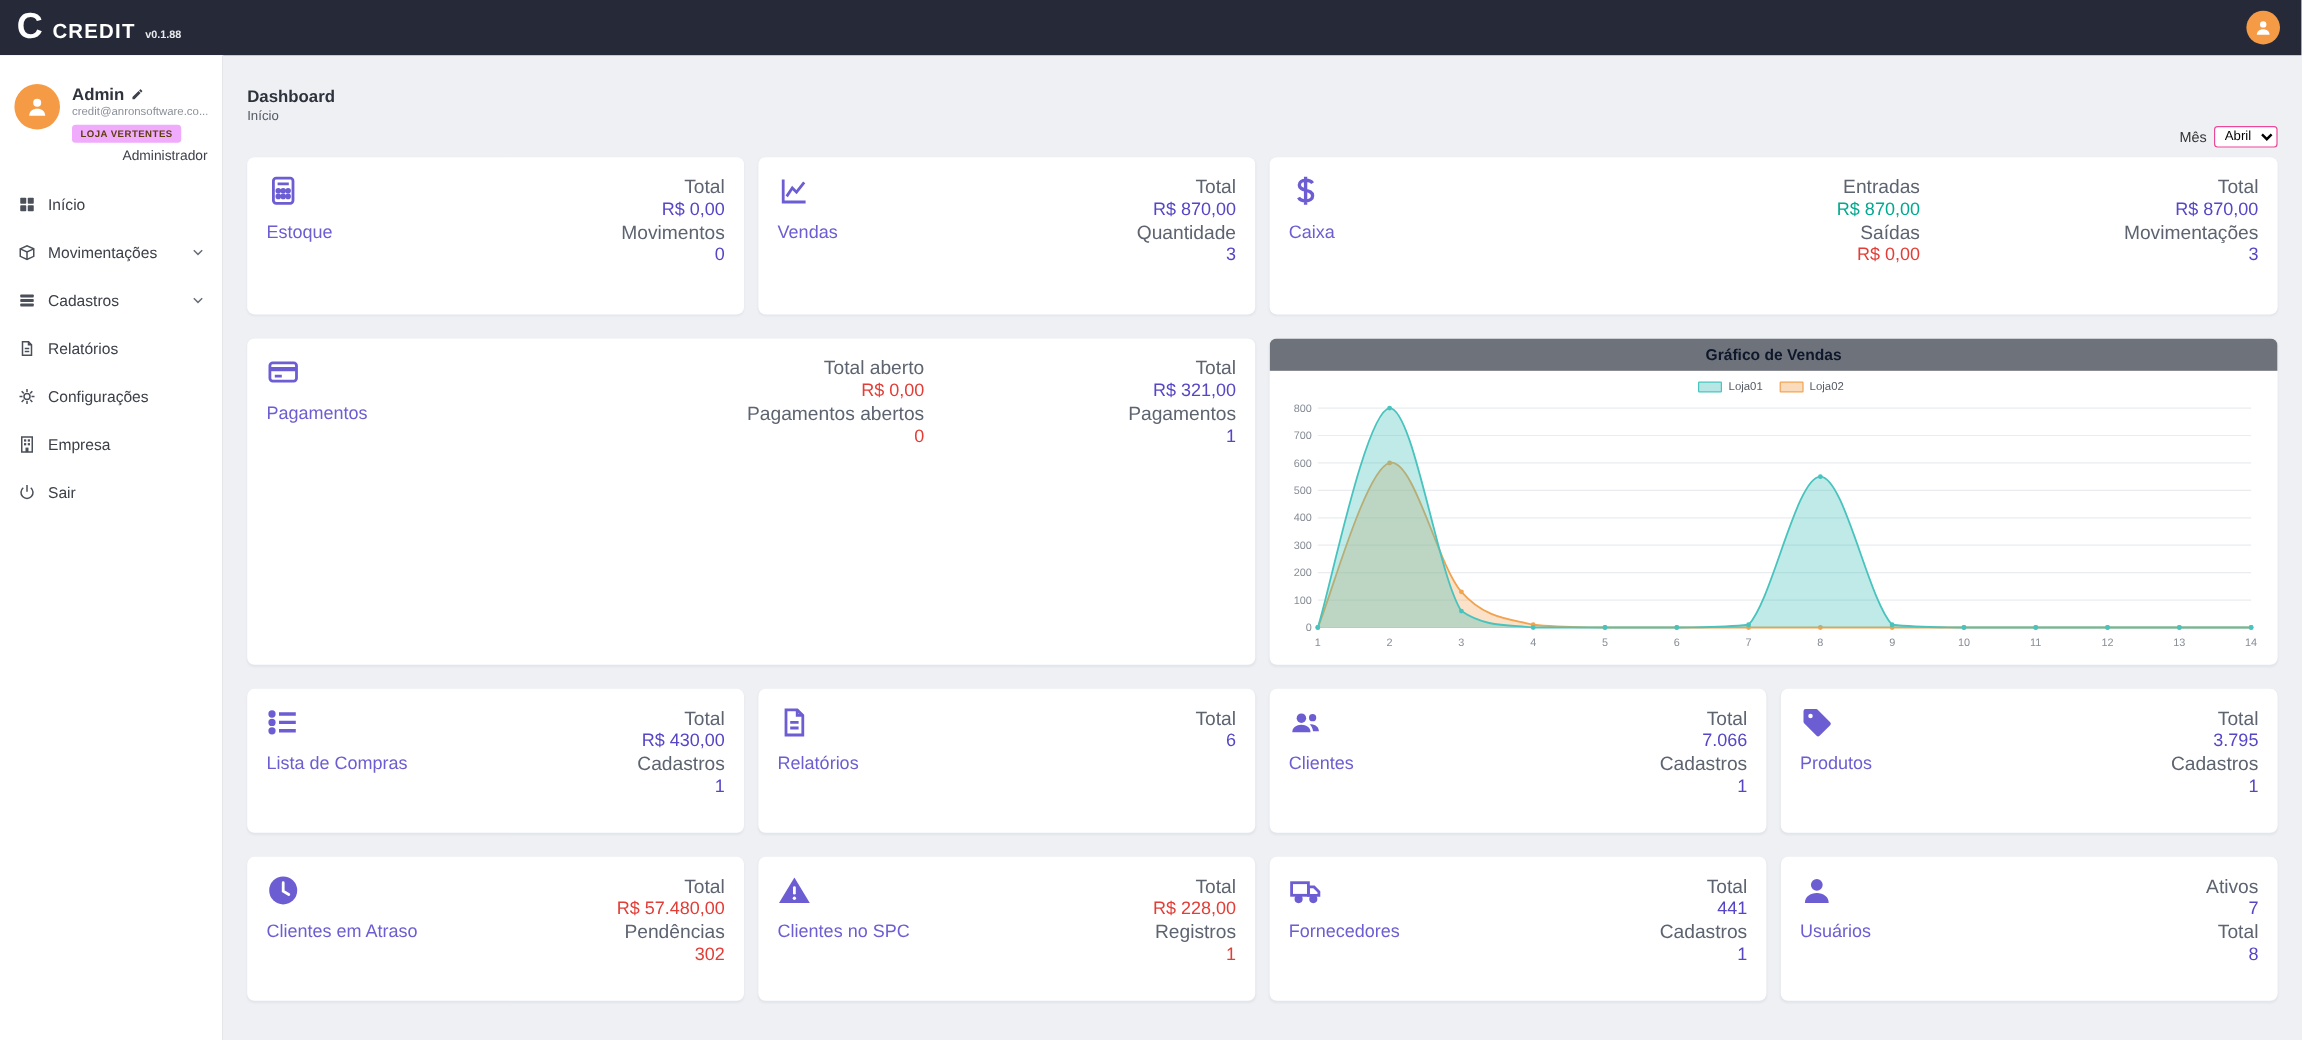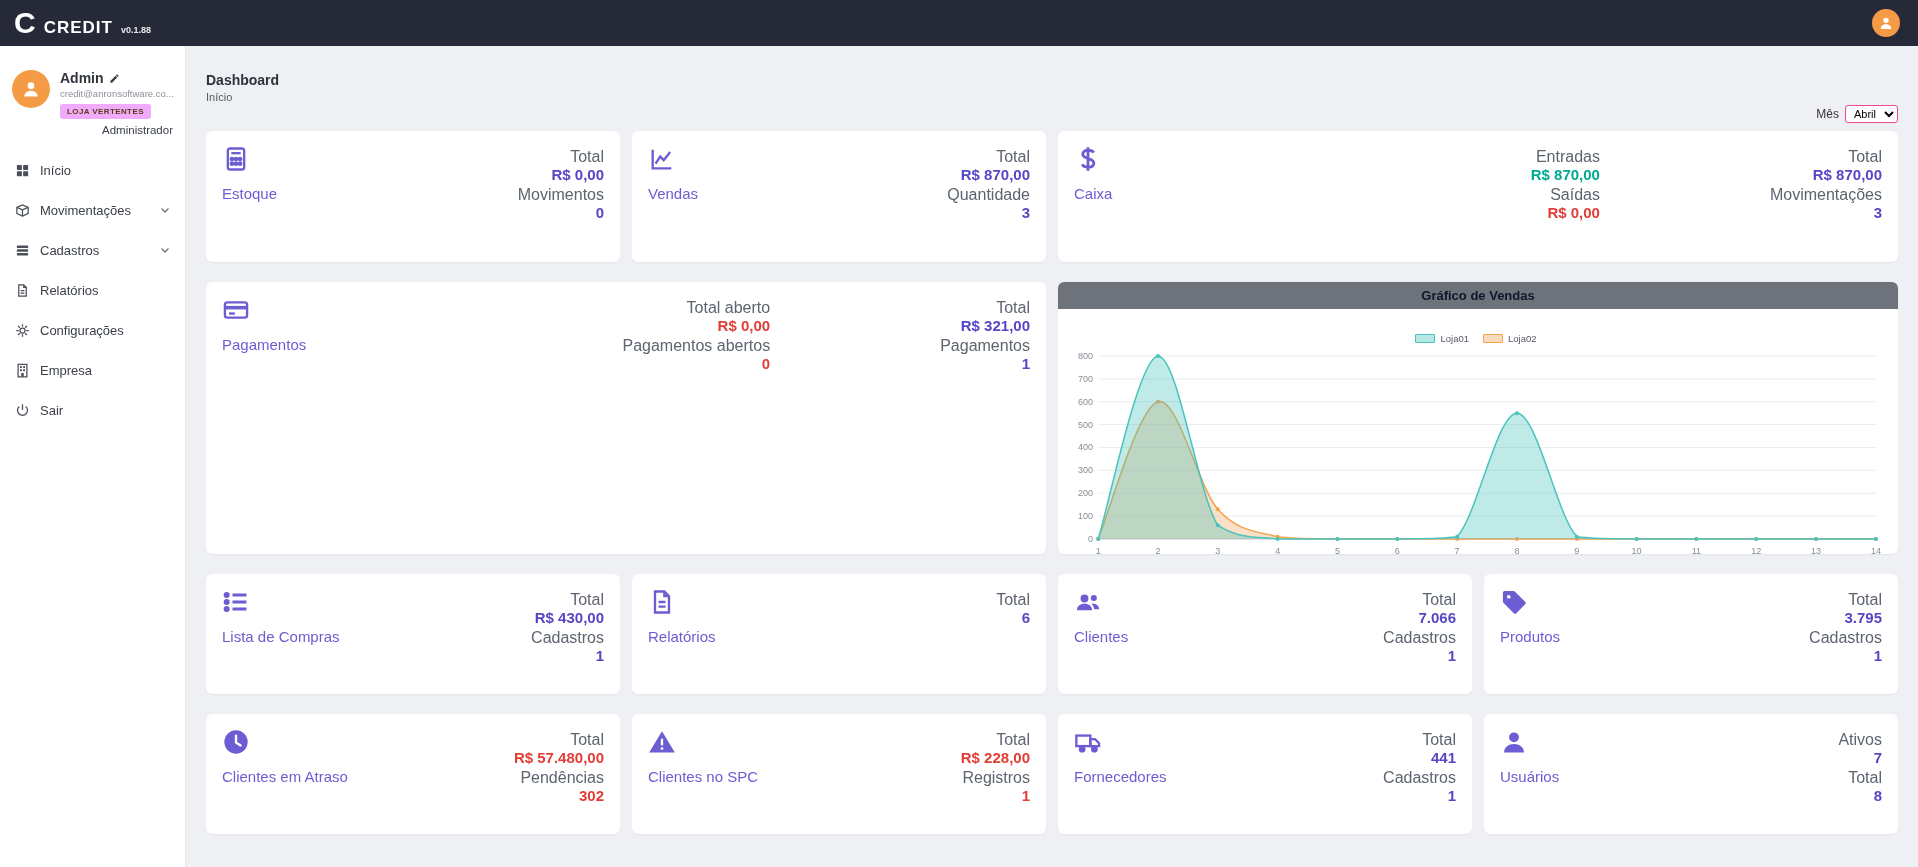--- a/index.html
+++ b/index.html
@@ -44,29 +44,29 @@
   
   .grid { display:grid; grid-template-columns:repeat(4,1fr); grid-template-rows:131px 272px 120px 120px; column-gap:12px; row-gap:20px; }
   .span2 { grid-column:span 2; }
   .card { background:#fff; border-radius:6px; box-shadow:0 1px 2px rgba(40,45,60,.06); padding:14px 16px; display:flex; justify-content:space-between; align-items:flex-start; cursor:pointer; }
   .card-left { display:flex; flex-direction:column; gap:10px; }
   .cicon { width:30px; height:30px; color:#6c5dd3; }
   .card-title { font-size:15px; color:#6c5dd3; font-weight:500; }
   .card-stats { display:flex; gap:170px; }
   .stat { text-align:right; }
   .slabel { font-size:16px; color:#5d6470; margin-top:3px; }
-  .svalue { font-size:15px; font-weight:bold; margin-bottom:2px; }
+  .svalue { font-size:15px; font-weight:normal; margin-bottom:2px; }
   .c-purple { color:#5646c6; }
   .c-green  { color:#00a98f; }
   .c-red    { color:#e23d36; }
 
   
   .panel { background:#fff; border-radius:6px; box-shadow:0 1px 2px rgba(40,45,60,.06); overflow:hidden; display:flex; flex-direction:column; }
   .panel-header { background:#6e737b; color:#0f172a; font-size:13px; font-weight:bold; text-align:center; padding:6px 0; }
-  .panel-body { flex:1; padding:6px 10px 4px 6px; display:flex; flex-direction:column;margin-top:16px; }
+  .panel-body { flex:1; padding:6px 10px 4px 6px; display:flex; flex-direction:column; }
   .legend { display:flex; justify-content:center; gap:14px; align-items:center; padding:2px 0 4px 0; }
   .legend-item { display:flex; align-items:center; gap:5px; font-size:9.5px; color:#555a64; }
   .sw { width:20px; height:9px; display:inline-block; border-radius:1px; }
   .sw-teal   { background:rgba(73,195,190,.40); border:1px solid #49c3be; }
   .sw-orange { background:rgba(242,163,80,.38); border:1px solid #f2a350; }
   #chart-svg { width:100%; height:auto; display:block; }
 
   svg.ic { display:block; }
 </style>
 </head>

